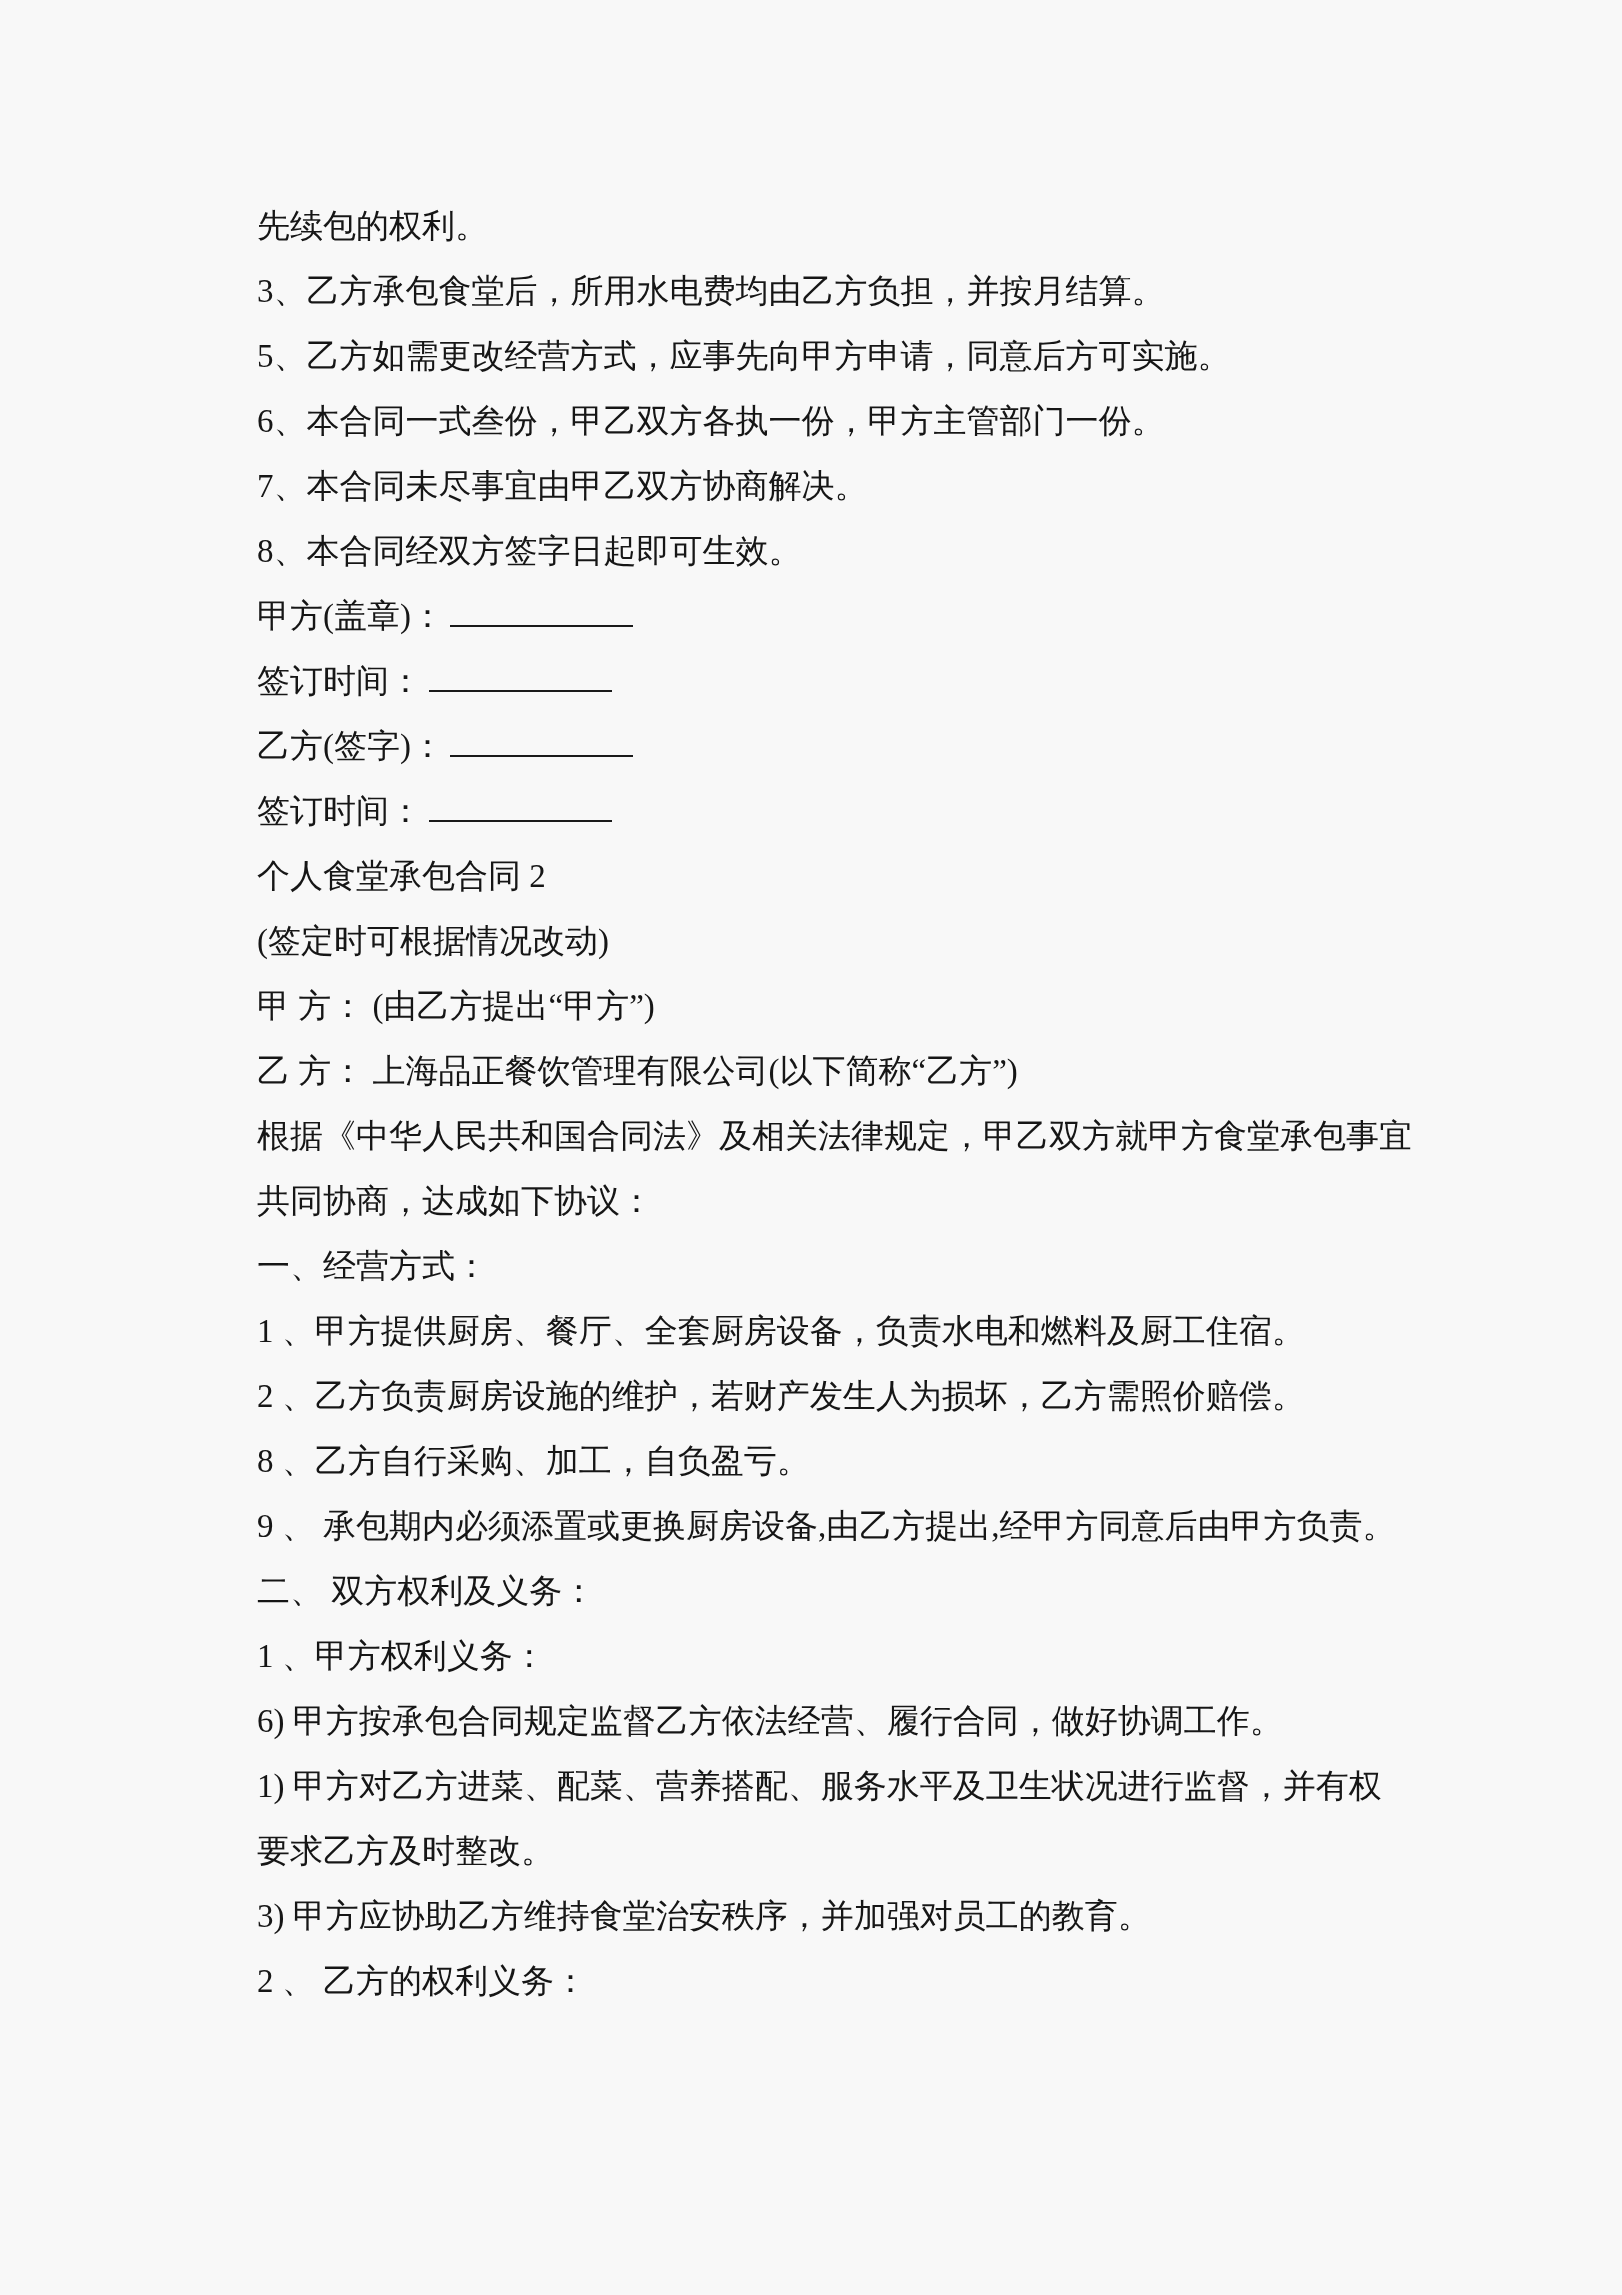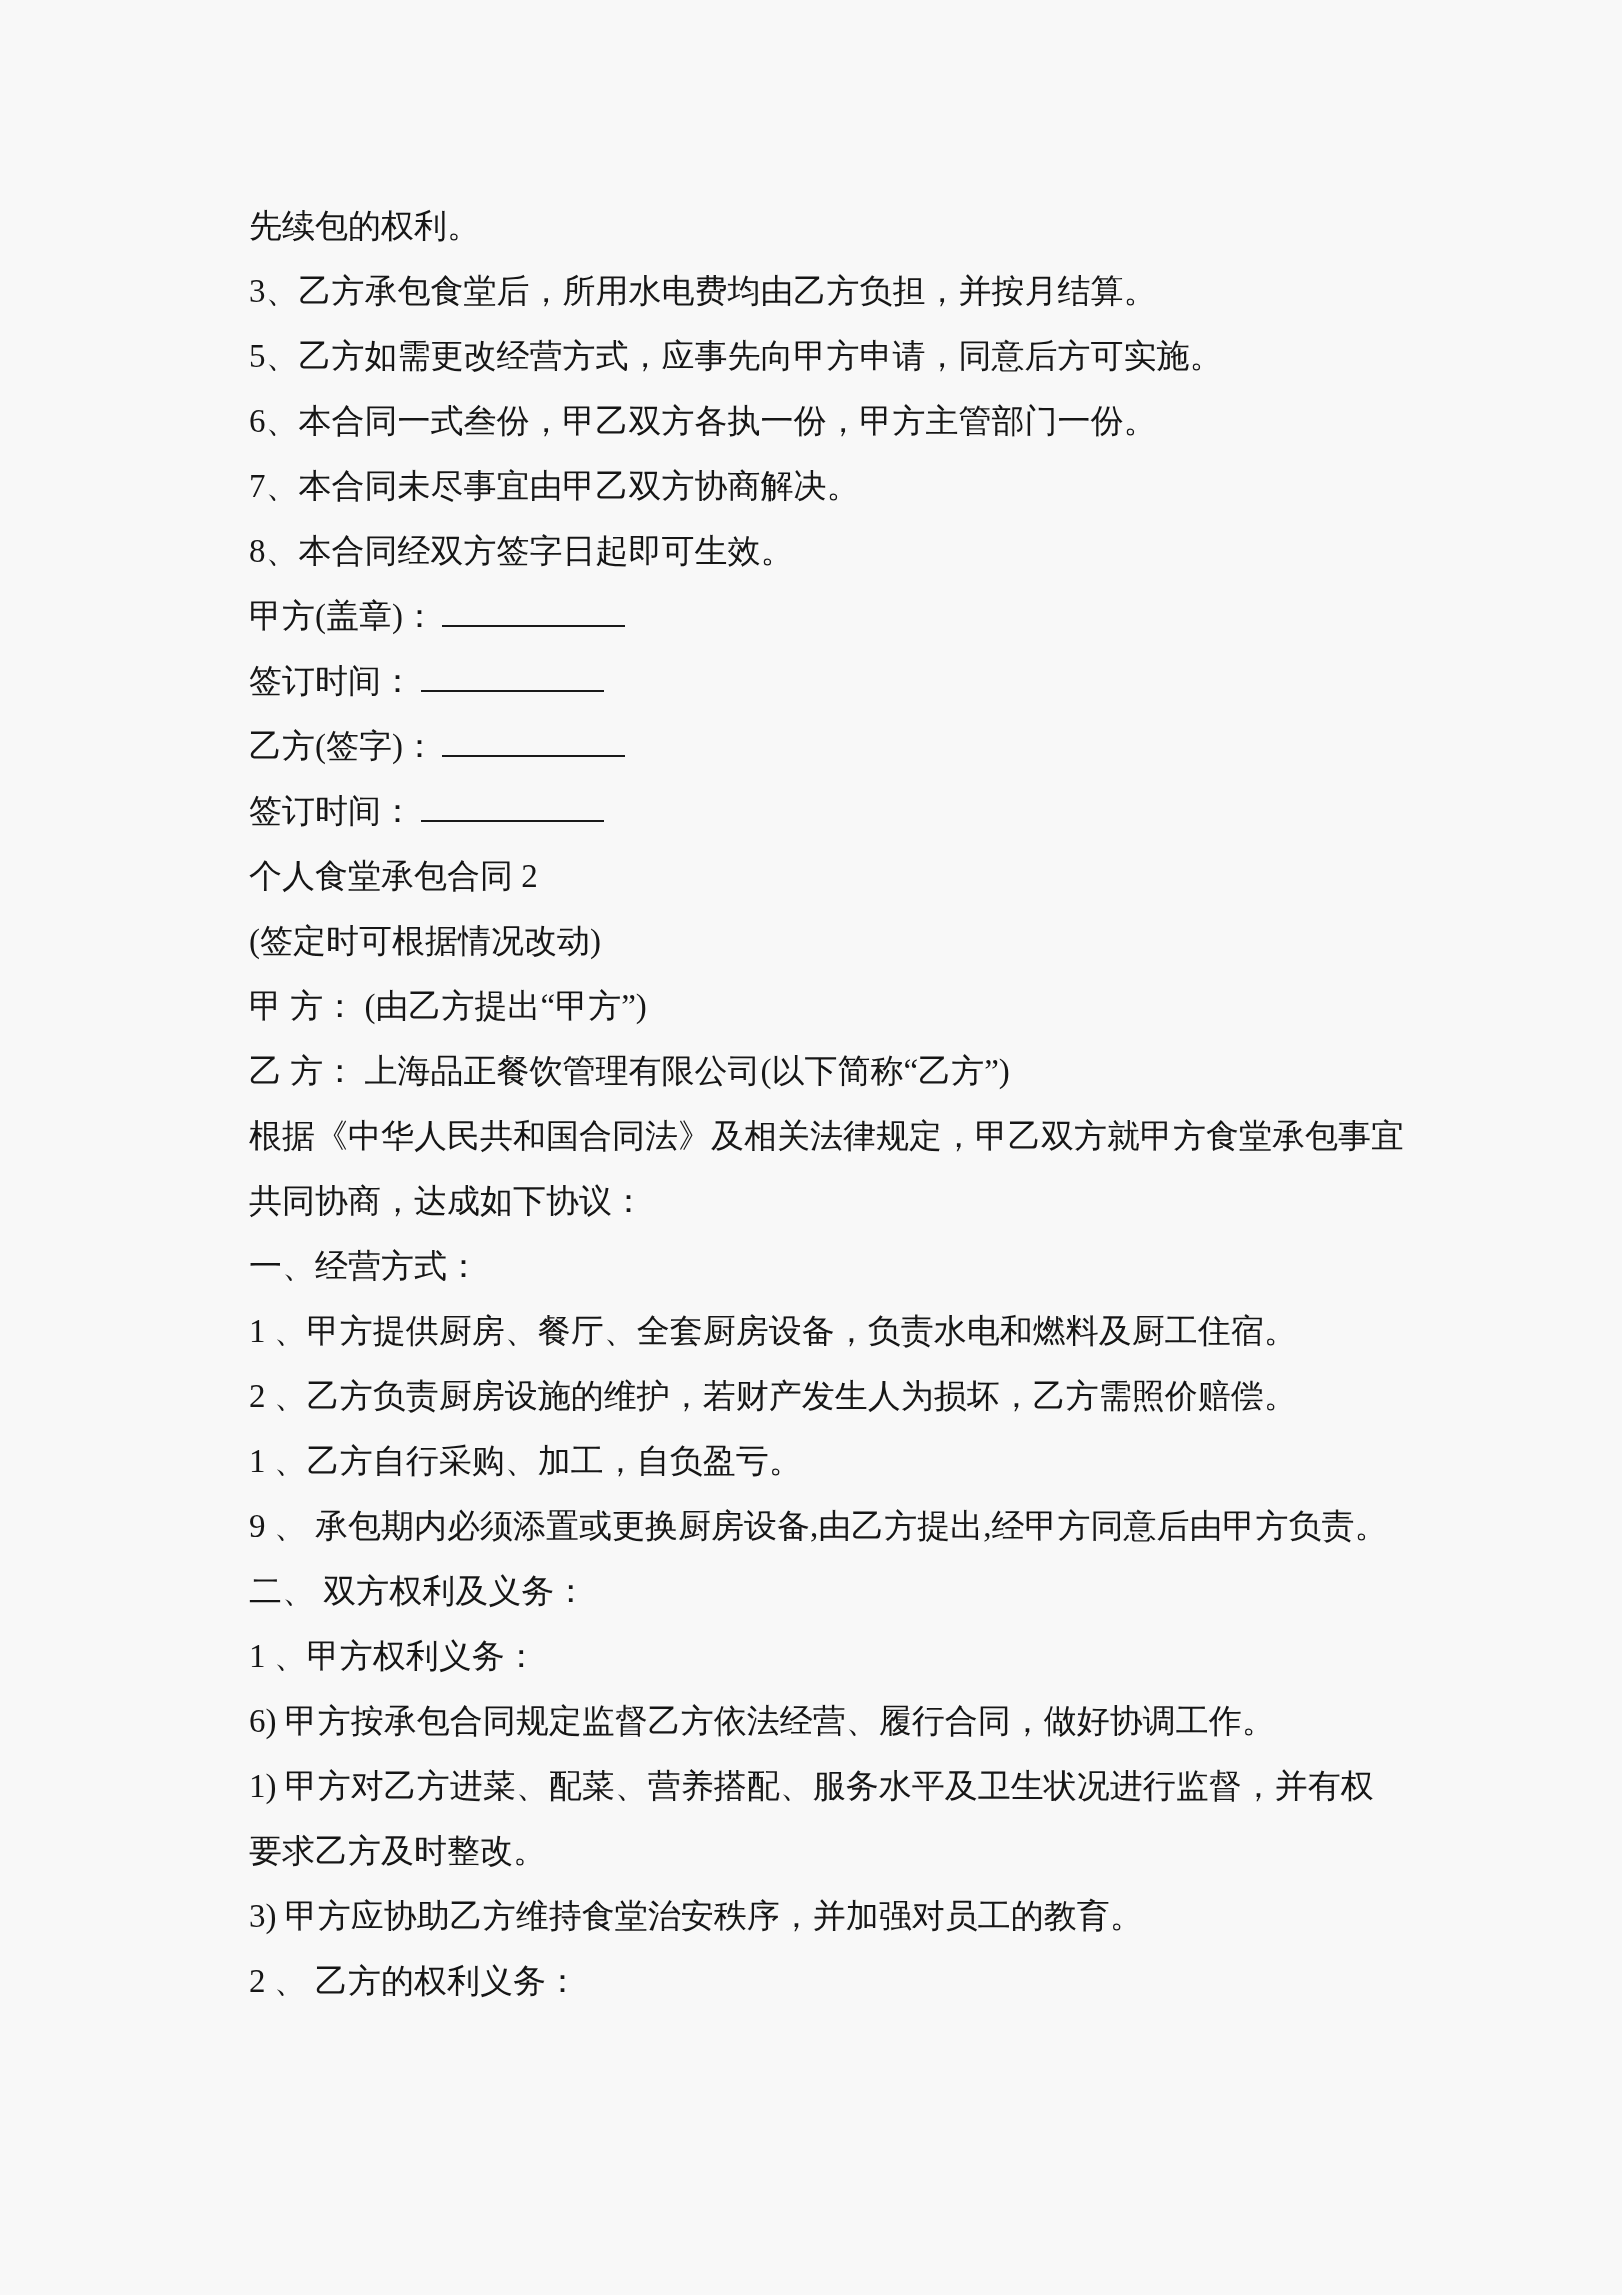--- a/index.html
+++ b/index.html
@@ -13,20 +13,21 @@
     font-family: "Liberation Serif", "DejaVu Serif", serif;
     background: #f8f8f8;
     color: #161616;
     overflow: hidden;
   }
   .doc-page {
     position: absolute;
     inset: 0;
     box-sizing: border-box;
     padding: 194px 216px 0 249px;
+    margin-left: 8px;
   }
   .line {
     height: 65px;
     line-height: 65px;
     font-size: 33px;
     white-space: nowrap;
     font-weight: 400;
   }
   .line-text {
     display: inline;
@@ -56,21 +57,21 @@
       <div class="line"><span class="line-text">签订时间：</span><span class="blank" style="border-bottom-color: rgb(26, 26, 26);"></span></div>
       <div class="line"><span class="line-text">个人食堂承包合同 2</span></div>
       <div class="line"><span class="line-text">(签定时可根据情况改动)</span></div>
       <div class="line"><span class="line-text">甲 方：  (由乙方提出“甲方”)</span></div>
       <div class="line"><span class="line-text">乙 方：  上海品正餐饮管理有限公司(以下简称“乙方”)</span></div>
       <div class="line"><span class="line-text">根据《中华人民共和国合同法》及相关法律规定，甲乙双方就甲方食堂承包事宜</span></div>
       <div class="line"><span class="line-text">共同协商，达成如下协议：</span></div>
       <div class="line"><span class="line-text">一、经营方式：</span></div>
       <div class="line"><span class="line-text">1 、甲方提供厨房、餐厅、全套厨房设备，负责水电和燃料及厨工住宿。</span></div>
       <div class="line"><span class="line-text">2 、乙方负责厨房设施的维护，若财产发生人为损坏，乙方需照价赔偿。</span></div>
-      <div class="line"><span class="line-text">1 、乙方自行采购、加工，自负盈亏。</span></div>
+      <div class="line"><span class="line-text">8 、乙方自行采购、加工，自负盈亏。</span></div>
       <div class="line"><span class="line-text">9 、 承包期内必须添置或更换厨房设备,由乙方提出,经甲方同意后由甲方负责。</span></div>
       <div class="line"><span class="line-text">二、 双方权利及义务：</span></div>
       <div class="line"><span class="line-text">1 、甲方权利义务：</span></div>
       <div class="line"><span class="line-text">6) 甲方按承包合同规定监督乙方依法经营、履行合同，做好协调工作。</span></div>
       <div class="line"><span class="line-text">1) 甲方对乙方进菜、配菜、营养搭配、服务水平及卫生状况进行监督，并有权</span></div>
       <div class="line"><span class="line-text">要求乙方及时整改。</span></div>
       <div class="line"><span class="line-text">3) 甲方应协助乙方维持食堂治安秩序，并加强对员工的教育。</span></div>
       <div class="line"><span class="line-text">2 、 乙方的权利义务：</span></div>
     </div>
 </div>

